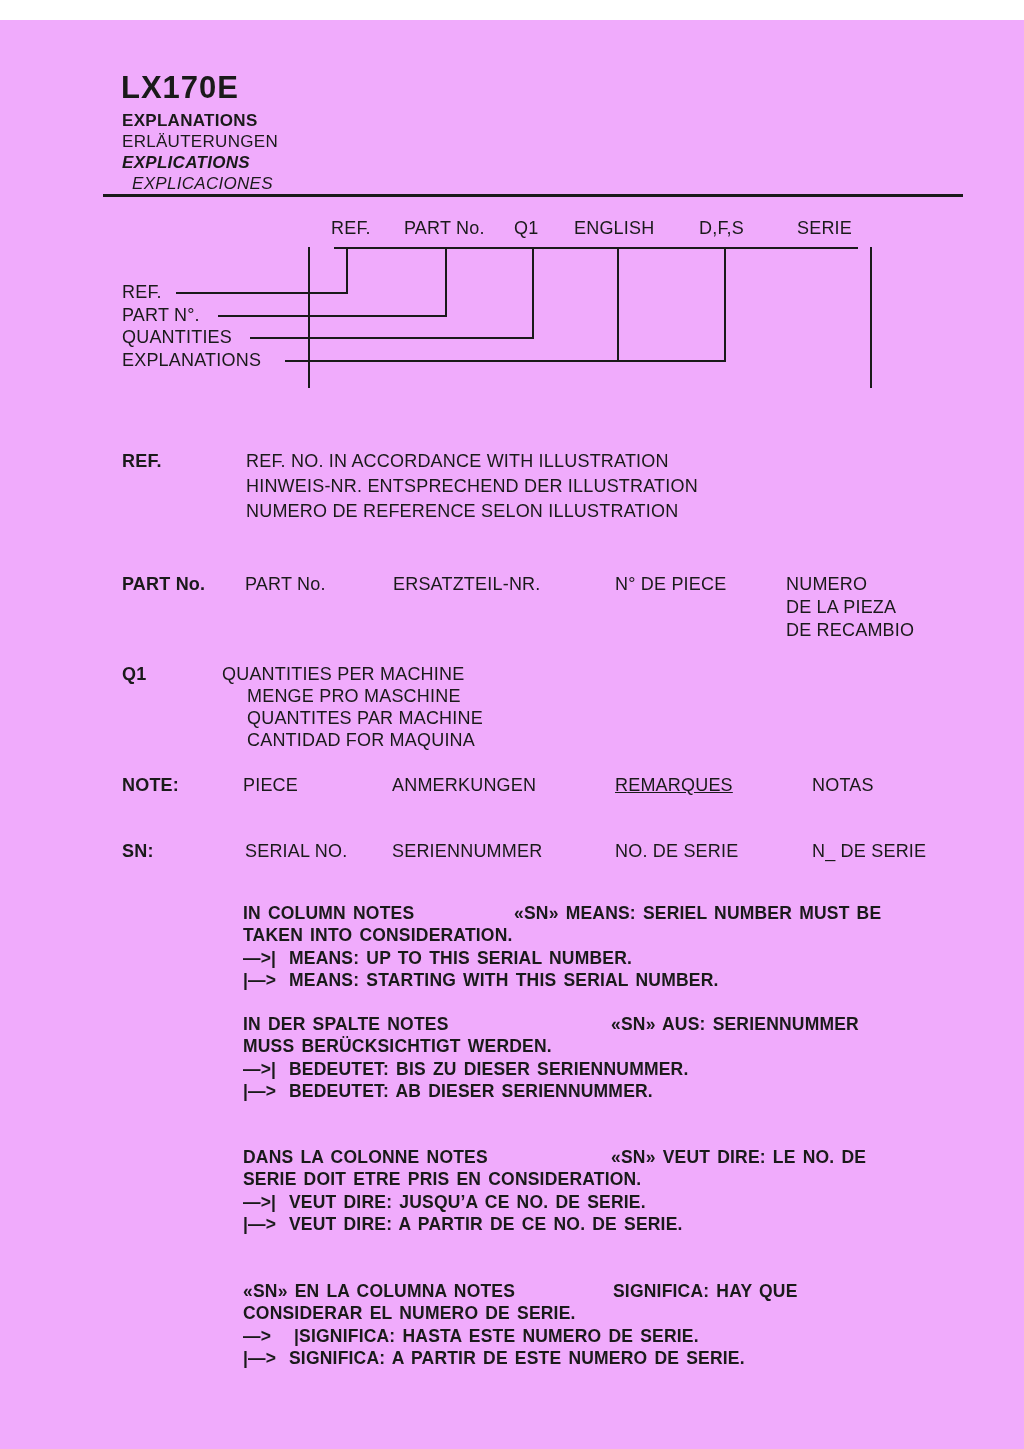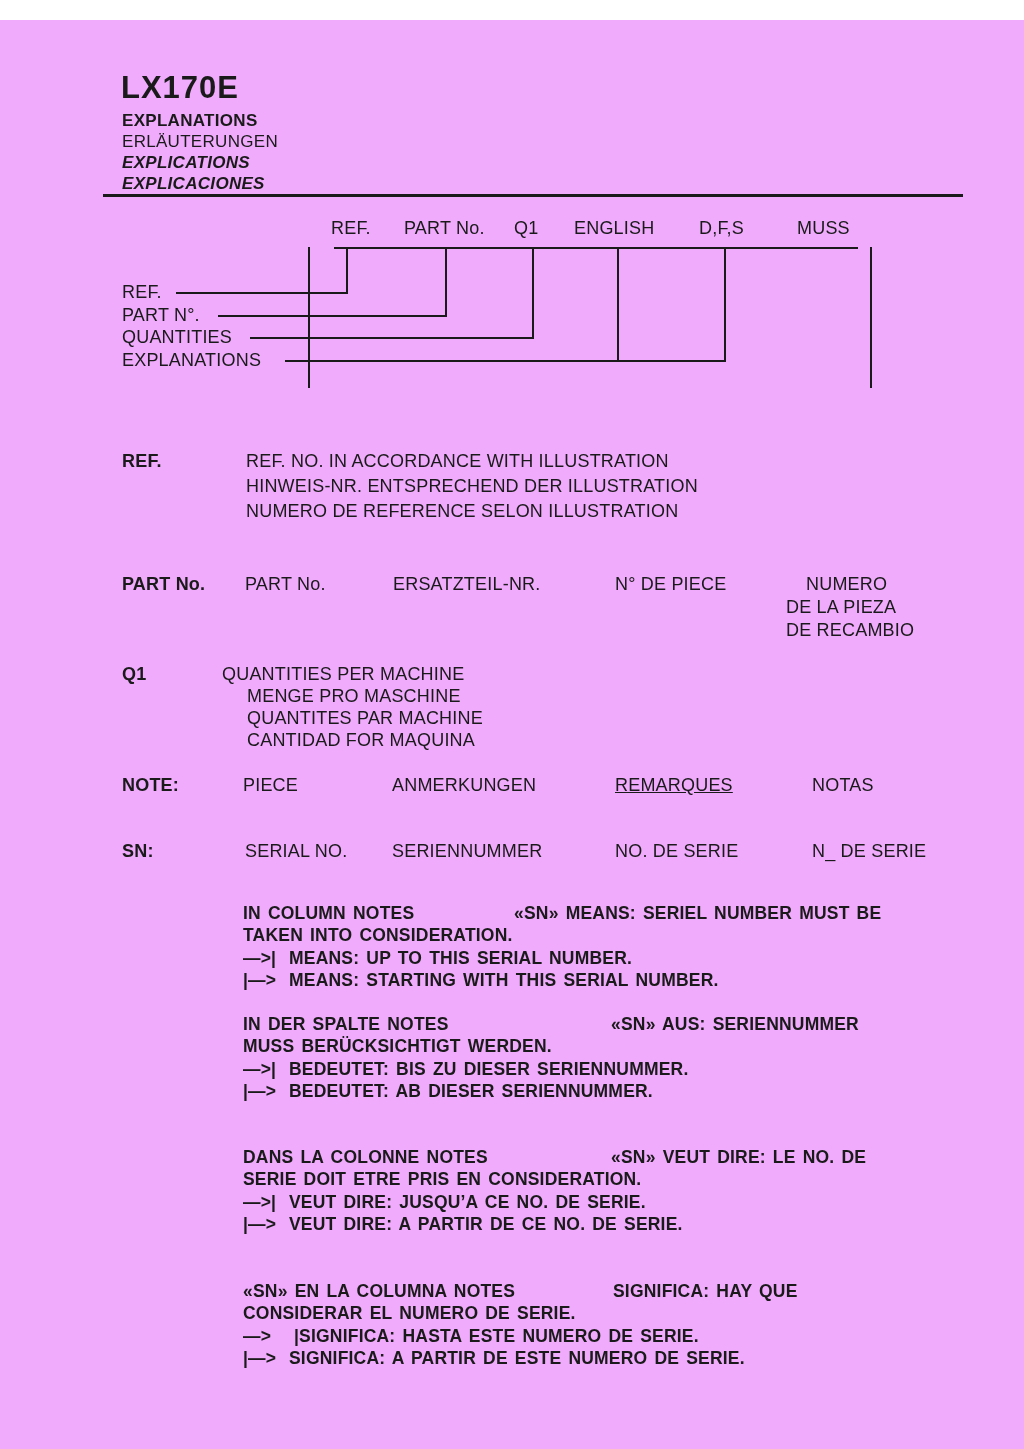--- a/index.html
+++ b/index.html
@@ -24,29 +24,29 @@
 </style>
 </head>
 <body>
 
 <div class="page">
 
   <span class="t title" style="left:121px;top:52px;">LX170E</span>
   <span class="t sub b" style="left:122px;top:92px;">EXPLANATIONS</span>
   <span class="t sub" style="left:122px;top:113px;">ERLÄUTERUNGEN</span>
   <span class="t sub b i" style="left:122px;top:134px;">EXPLICATIONS</span>
-  <span class="t sub i" style="left:122px;top:155px;font-weight:bold;">EXPLICACIONES</span>
+  <span class="t sub i" style="left:132px;top:155px;">EXPLICACIONES</span>
   <div class="ln" style="left:103px;top:174px;width:860px;height:3px;"></div>
 
   <span class="t hdr" style="left:331px;top:199px;">REF.</span>
   <span class="t hdr" style="left:404px;top:199px;">PART No.</span>
   <span class="t hdr" style="left:514px;top:199px;">Q1</span>
   <span class="t hdr" style="left:574px;top:199px;">ENGLISH</span>
   <span class="t hdr" style="left:699px;top:199px;">D,F,S</span>
-  <span class="t hdr" style="left:797px;top:199px;">MUSS</span>
+  <span class="t hdr" style="left:797px;top:199px;">SERIE</span>
 
   <div class="ln" style="left:334px;top:227px;width:524px;height:2px;"></div>
   <div class="ln" style="left:308px;top:227px;width:2px;height:141px;"></div>
   <div class="ln" style="left:870px;top:227px;width:2px;height:141px;"></div>
   <div class="ln" style="left:346px;top:227px;width:2px;height:47px;"></div>
   <div class="ln" style="left:445px;top:227px;width:2px;height:70px;"></div>
   <div class="ln" style="left:532px;top:227px;width:2px;height:92px;"></div>
   <div class="ln" style="left:617px;top:227px;width:2px;height:115px;"></div>
   <div class="ln" style="left:724px;top:227px;width:2px;height:115px;"></div>
   <div class="ln" style="left:176px;top:272px;width:172px;height:2px;"></div>
@@ -61,21 +61,21 @@
 
   <span class="t body18 b" style="left:122px;top:432px;">REF.</span>
   <span class="t body18" style="left:246px;top:432px;">REF. NO. IN ACCORDANCE WITH ILLUSTRATION</span>
   <span class="t body18" style="left:246px;top:457px;">HINWEIS-NR. ENTSPRECHEND DER ILLUSTRATION</span>
   <span class="t body18" style="left:246px;top:482px;">NUMERO DE REFERENCE SELON ILLUSTRATION</span>
 
   <span class="t body18 b" style="left:122px;top:555px;">PART No.</span>
   <span class="t body18" style="left:245px;top:555px;">PART No.</span>
   <span class="t body18" style="left:393px;top:555px;">ERSATZTEIL-NR.</span>
   <span class="t body18" style="left:615px;top:555px;">N° DE PIECE</span>
-  <span class="t body18" style="left:806px;top:555px;">NUMERO</span>
+  <span class="t body18" style="left:786px;top:555px;">NUMERO</span>
   <span class="t body18" style="left:786px;top:578px;">DE LA PIEZA</span>
   <span class="t body18" style="left:786px;top:601px;">DE RECAMBIO</span>
 
   <span class="t body18 b" style="left:122px;top:645px;">Q1</span>
   <span class="t body18" style="left:222px;top:645px;">QUANTITIES PER MACHINE</span>
   <span class="t body18" style="left:247px;top:667px;">MENGE PRO MASCHINE</span>
   <span class="t body18" style="left:247px;top:689px;">QUANTITES PAR MACHINE</span>
   <span class="t body18" style="left:247px;top:711px;">CANTIDAD FOR MAQUINA</span>
 
   <span class="t body18 b" style="left:122px;top:756px;">NOTE:</span>

